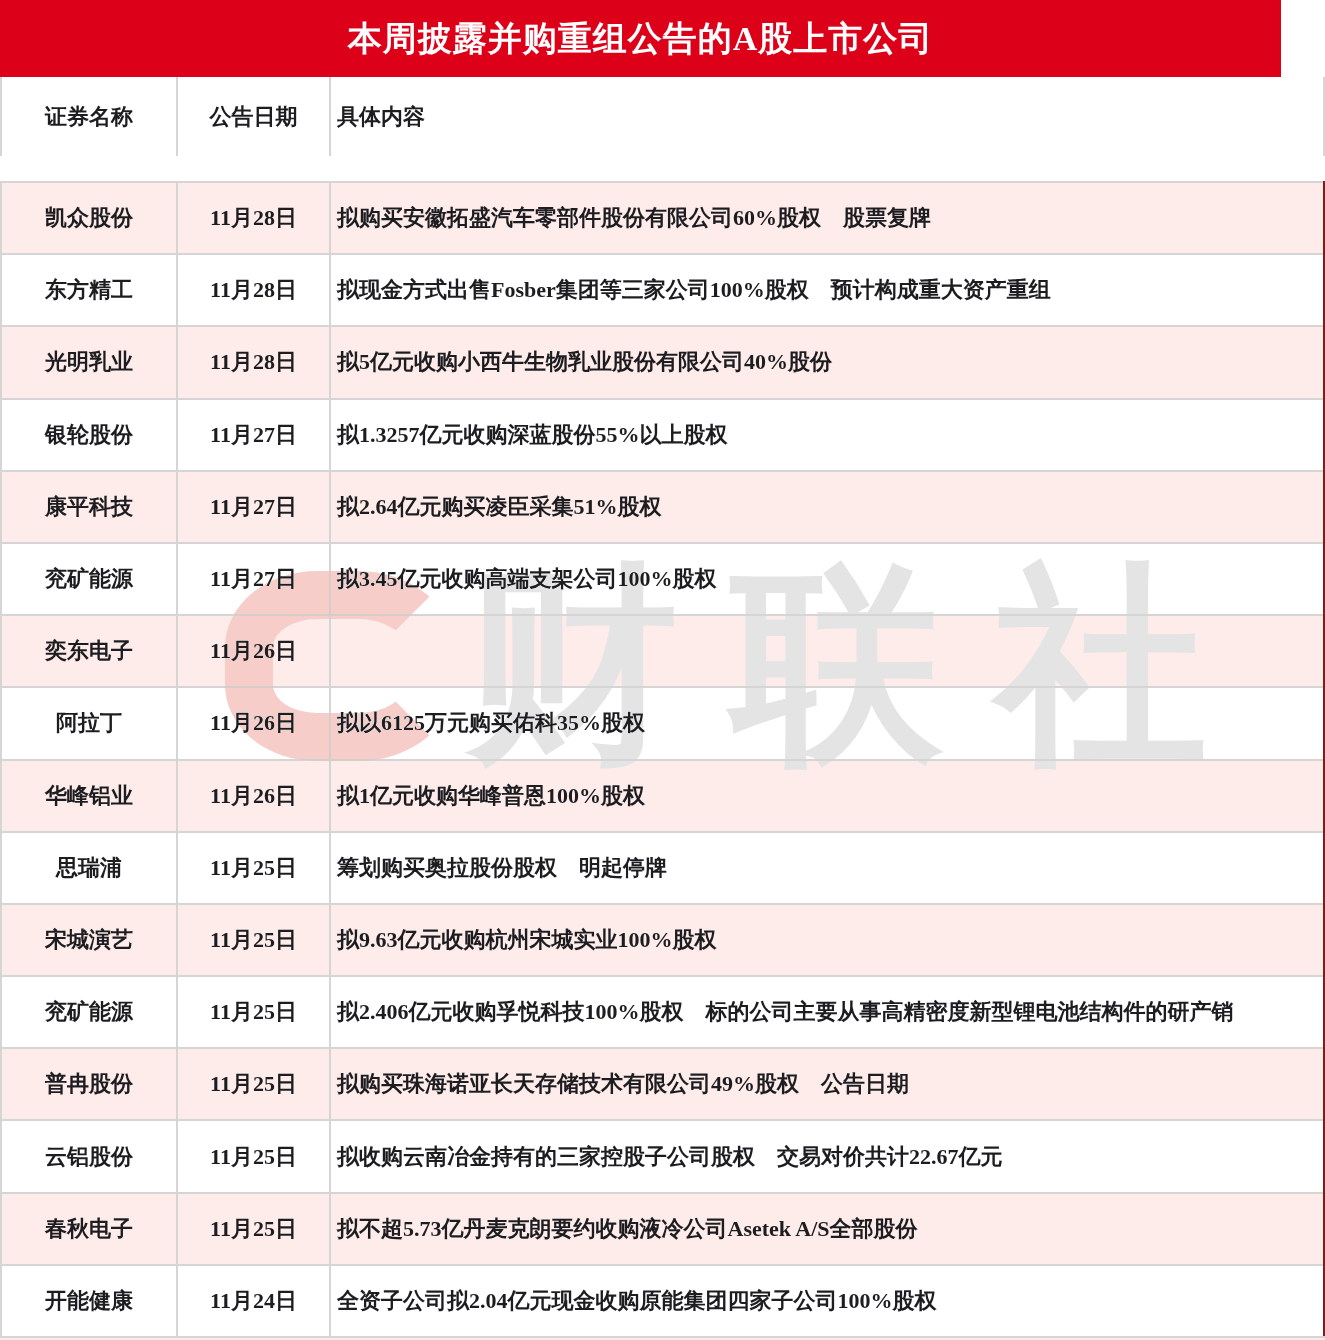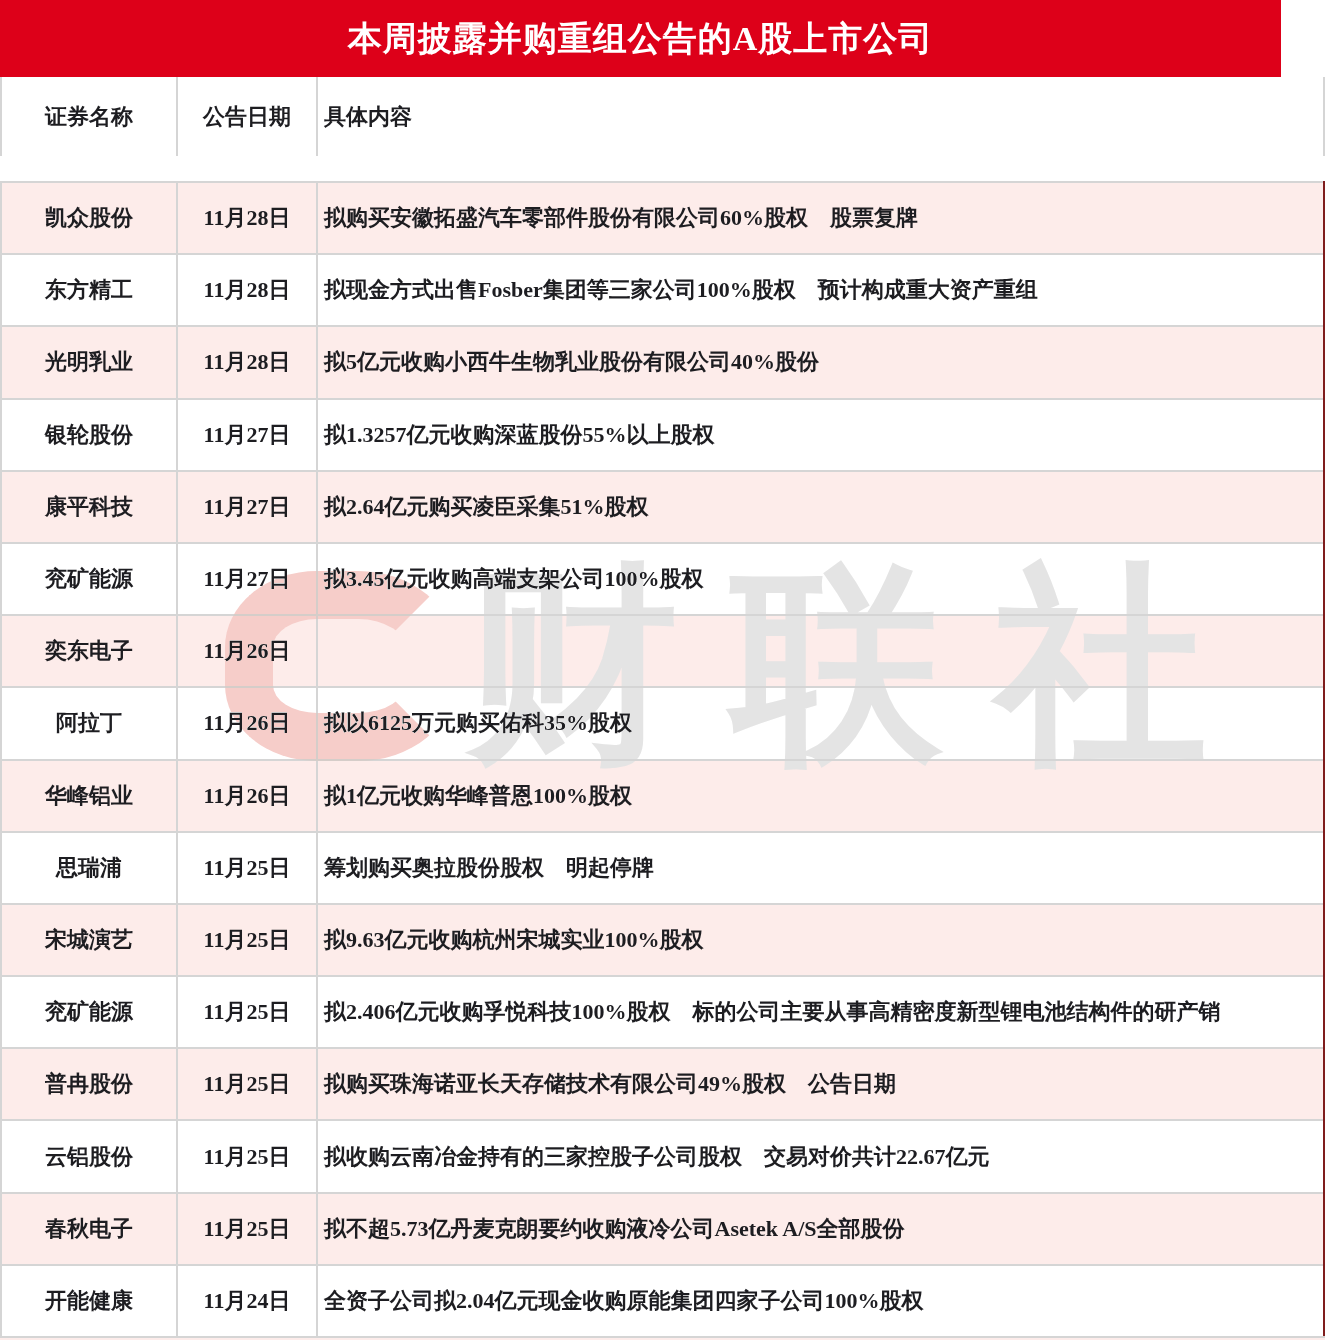--- a/index.html
+++ b/index.html
@@ -35,21 +35,21 @@
     flex:1;display:flex;box-sizing:border-box;
     border-top:2px solid #d5d5d5;background:#ffffff;
   }
   .tr.pink{background:#fdecea;}
   .td,.th{
     display:flex;align-items:center;box-sizing:border-box;
     font-size:22px;line-height:36px;
   }
   .th{font-weight:bold;justify-content:center;}
   .col-name{width:176px;border-right:2px solid #d5d5d5;justify-content:center;}
-  .col-date{width:140px;border-right:2px solid #d5d5d5;justify-content:center;}
+  .col-date{width:153px;border-right:2px solid #d5d5d5;justify-content:center;}
   .col-content{flex:1;justify-content:flex-start;padding:0 30px 0 6px;}
   .td.col-name{font-weight:bold;}
   .td.col-date{font-weight:bold;}
   .td.col-content{font-weight:bold;text-align:left;}
   .sliver{
     position:absolute;left:0;right:0;bottom:0;height:4px;
     background:#fdecea;border-top:2px solid #d5d5d5;box-sizing:border-box;
   }
   
   .watermark{

